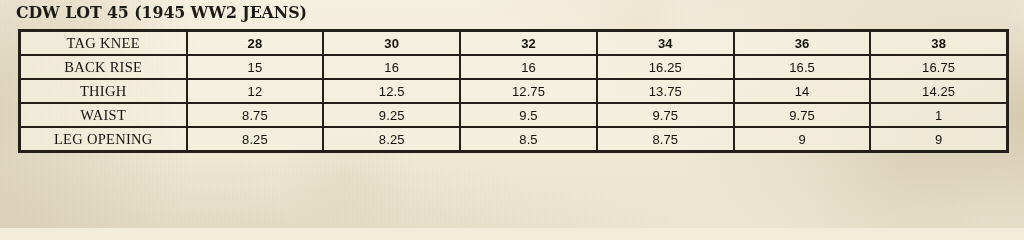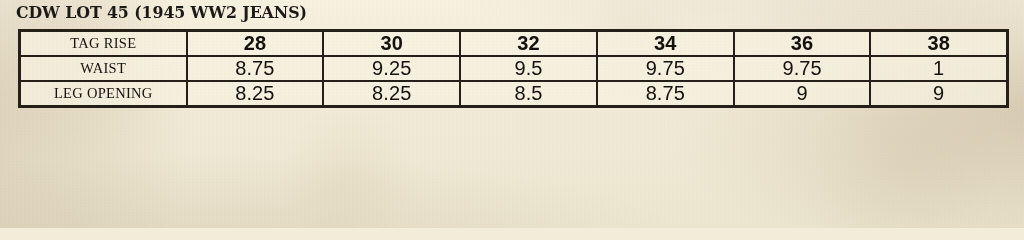--- a/index.html
+++ b/index.html
@@ -88,21 +88,21 @@
   .rowlabel {
     font-family: "Liberation Serif", "DejaVu Serif", serif;
     font-size: 14.5px;
     font-weight: 400;
     letter-spacing: 0.3px;
   }
 
   
   .value {
     font-family: "Liberation Sans", "DejaVu Sans", sans-serif;
-    font-size: 20px;
+    font-size: 13px;
     font-weight: 400;
     letter-spacing: 0.1px;
   }
 
   
   tr.header-row .value {
     font-weight: 700;
   }
   tr.header-row .rowlabel {
     font-weight: 400;
@@ -140,27 +140,45 @@
         <col class="label-col">
         <col class="size-col">
           <col class="size-col">
           <col class="size-col">
         <col class="size-col">
           <col class="size-col">
           <col class="size-col">
       </colgroup>
       <tbody id="table-body">
           <tr class="data-row header-row">
-            <td class="rowlabel">TAG RISE</td>
+            <td class="rowlabel">TAG KNEE</td>
             <td class="value">28</td>
             <td class="value">30</td>
             <td class="value">32</td>
             <td class="value">34</td>
             <td class="value">36</td>
             <td class="value">38</td>
+          </tr>
+          <tr class="data-row">
+            <td class="rowlabel">BACK RISE</td>
+            <td class="value">15</td>
+            <td class="value">16</td>
+            <td class="value">16</td>
+            <td class="value">16.25</td>
+            <td class="value">16.5</td>
+            <td class="value">16.75</td>
+          </tr>
+          <tr class="data-row">
+            <td class="rowlabel">THIGH</td>
+            <td class="value">12</td>
+            <td class="value">12.5</td>
+            <td class="value">12.75</td>
+            <td class="value">13.75</td>
+            <td class="value">14</td>
+            <td class="value">14.25</td>
           </tr>
           <tr class="data-row">
             <td class="rowlabel">WAIST</td>
             <td class="value">8.75</td>
             <td class="value">9.25</td>
             <td class="value">9.5</td>
             <td class="value">9.75</td>
             <td class="value">9.75</td>
             <td class="value">1</td>
           </tr>

